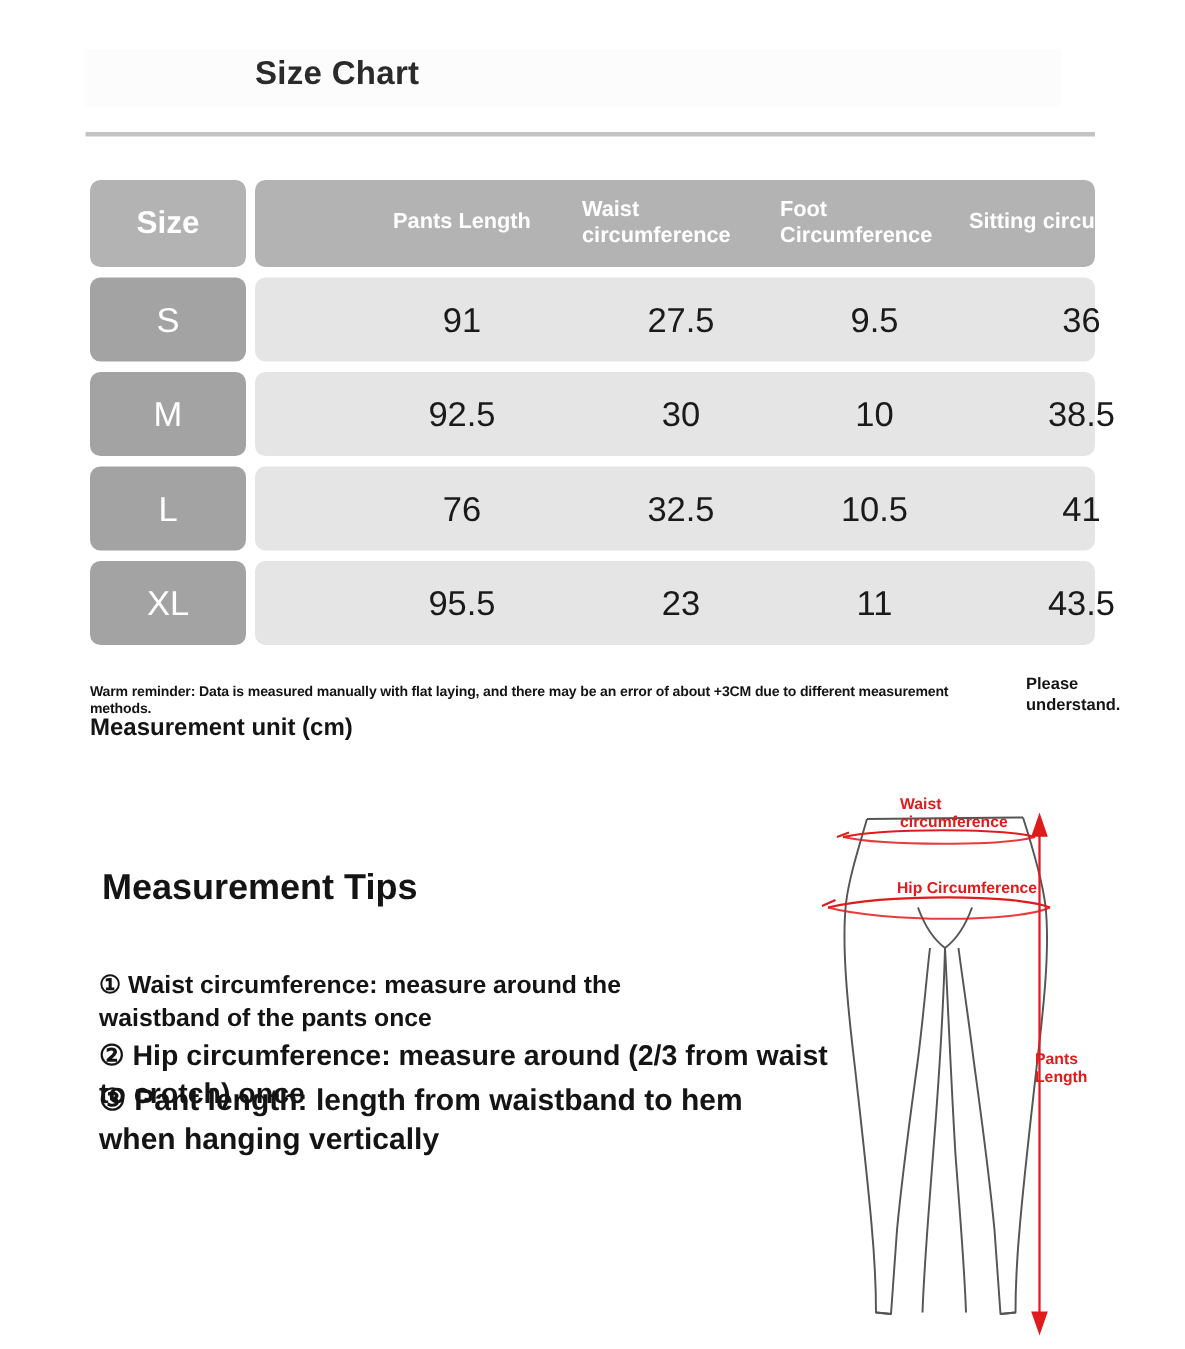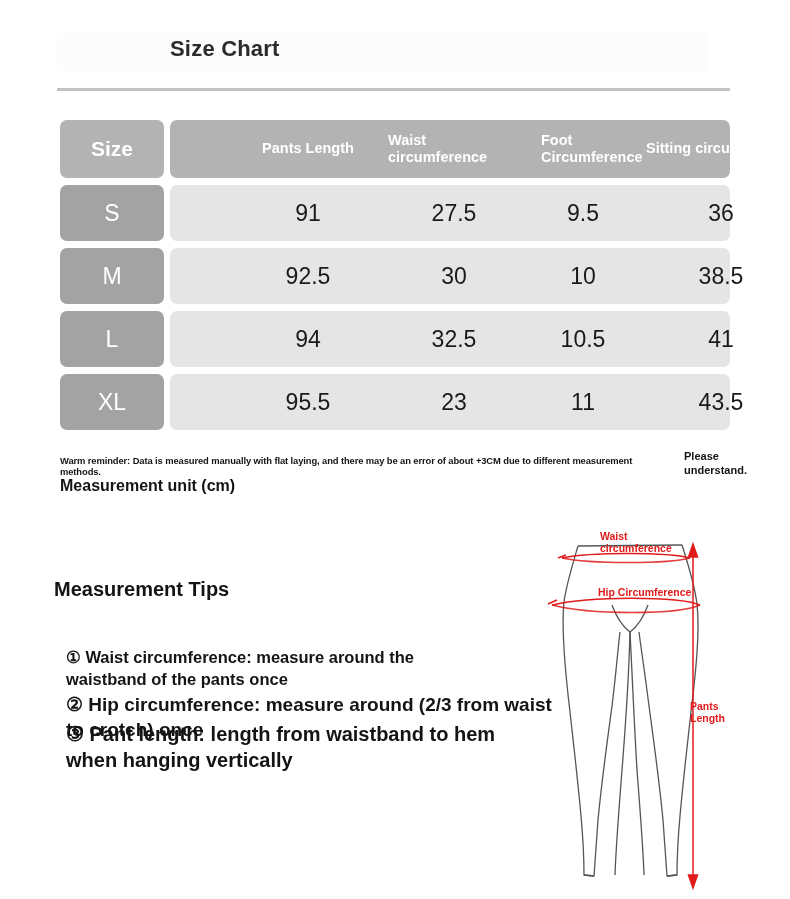--- a/index.html
+++ b/index.html
@@ -111,21 +111,21 @@
     font-weight: bold;
     line-height: 1.18;
   }
   .c0 { left: 58px;  width: 160px; }
   .c1 { left: 218px; width: 132px; }
   .c2 { left: 350px; width: 126px; }
   .c3 { left: 476px; width: 150px; }
 
   .t-row.header .c0 { left: 58px;  width: 160px; }
   .t-row.header .c1 { left: 218px; width: 132px; justify-content: flex-start; text-align: left; }
-  .t-row.header .c2 { left: 350px; width: 126px; justify-content: flex-start; text-align: left; margin-left: 21px; }
+  .t-row.header .c2 { left: 350px; width: 126px; justify-content: flex-start; text-align: left; }
   .t-row.header .c3 { left: 476px; width: 150px; justify-content: flex-start; text-align: left; }
 
   
   #warm-reminder {
     position: absolute;
     left: 60px;
     top: 455px;
     width: 590px;
     font-size: 9.4px;
     font-weight: bold;
@@ -147,23 +147,23 @@
     left: 60px;
     top: 477px;
     font-size: 16px;
     font-weight: bold;
     color: #141414;
   }
 
   
   #tips-heading {
     position: absolute;
-    left: 54px;
+    left: 68px;
     top: 578px;
-    font-size: 20px;
+    font-size: 24px;
     font-weight: bold;
     color: #141414;
   }
   .tip {
     position: absolute;
     left: 66px;
     font-weight: bold;
     color: #141414;
   }
   #tip-1 { top: 647px; width: 430px; font-size: 16.5px; line-height: 1.32; }
@@ -225,21 +225,21 @@
       <div class="cell c0">92.5</div>
       <div class="cell c1">30</div>
       <div class="cell c2">10</div>
       <div class="cell c3">38.5</div>
     </div>
   </div>
 
   <div class="t-row">
     <div class="size-cell">L</div>
     <div class="data-strip">
-      <div class="cell c0">94</div>
+      <div class="cell c0">76</div>
       <div class="cell c1">32.5</div>
       <div class="cell c2">10.5</div>
       <div class="cell c3">41</div>
     </div>
   </div>
 
   <div class="t-row">
     <div class="size-cell">XL</div>
     <div class="data-strip">
       <div class="cell c0">95.5</div>

